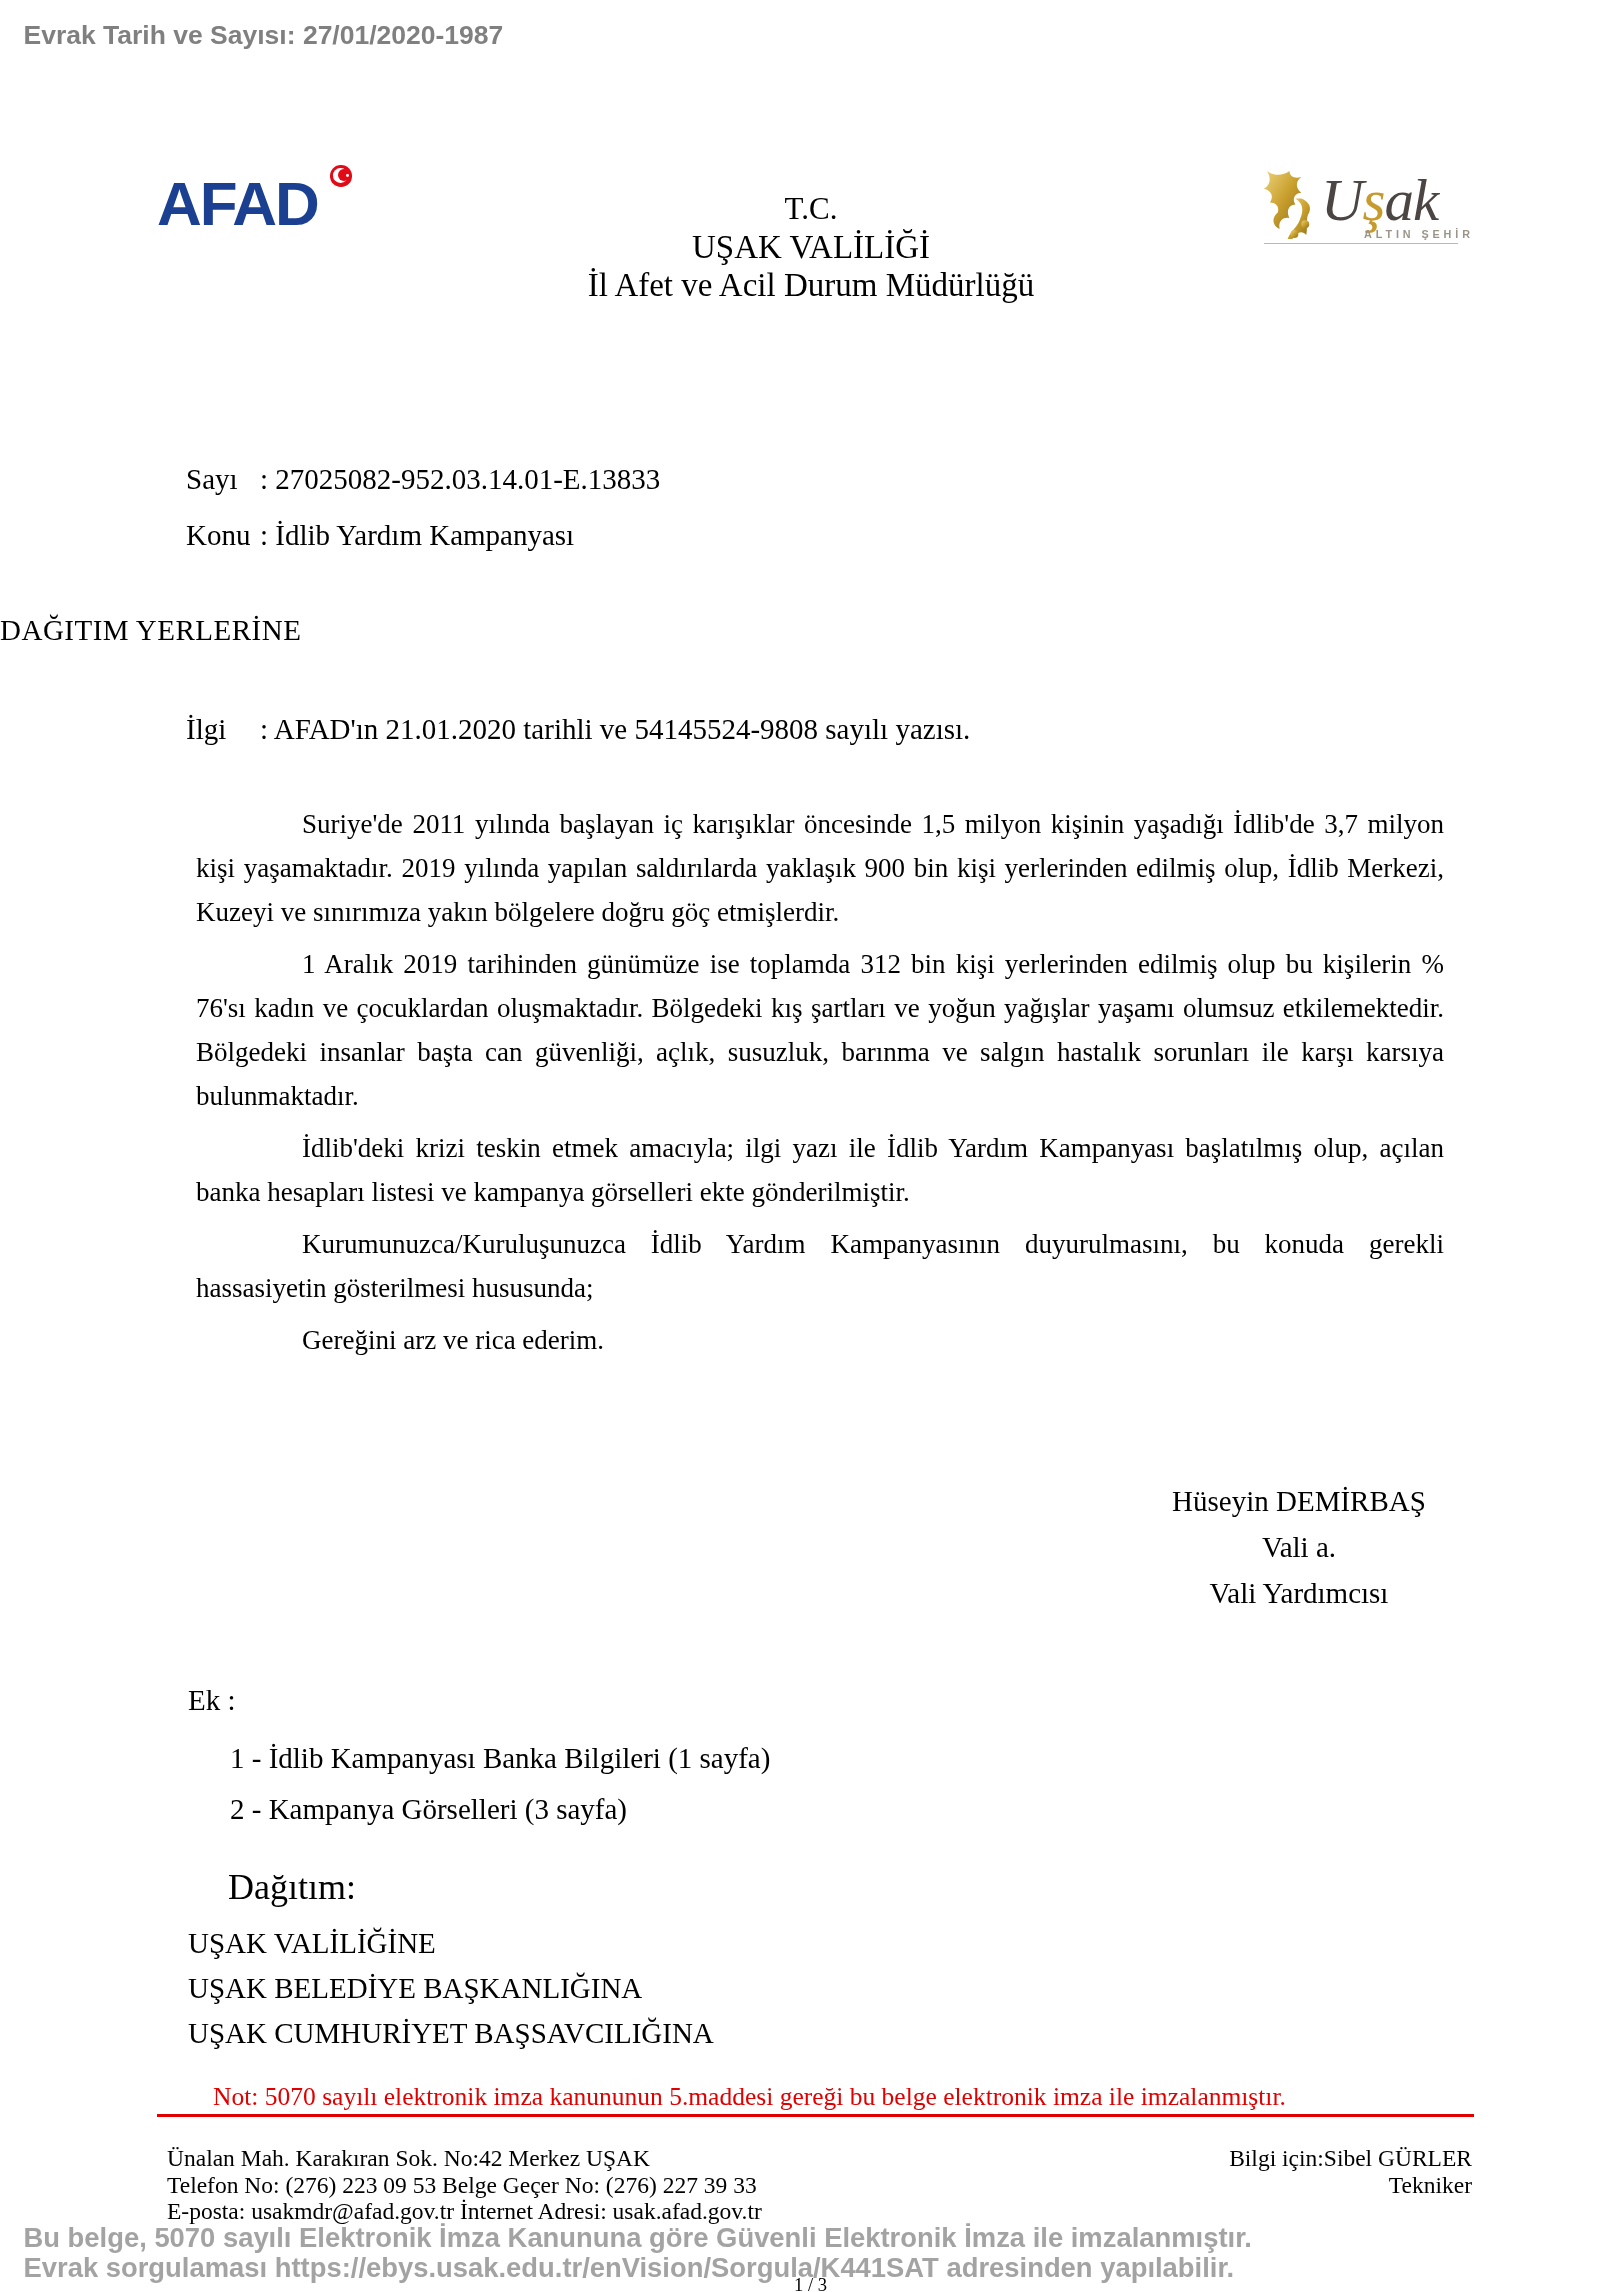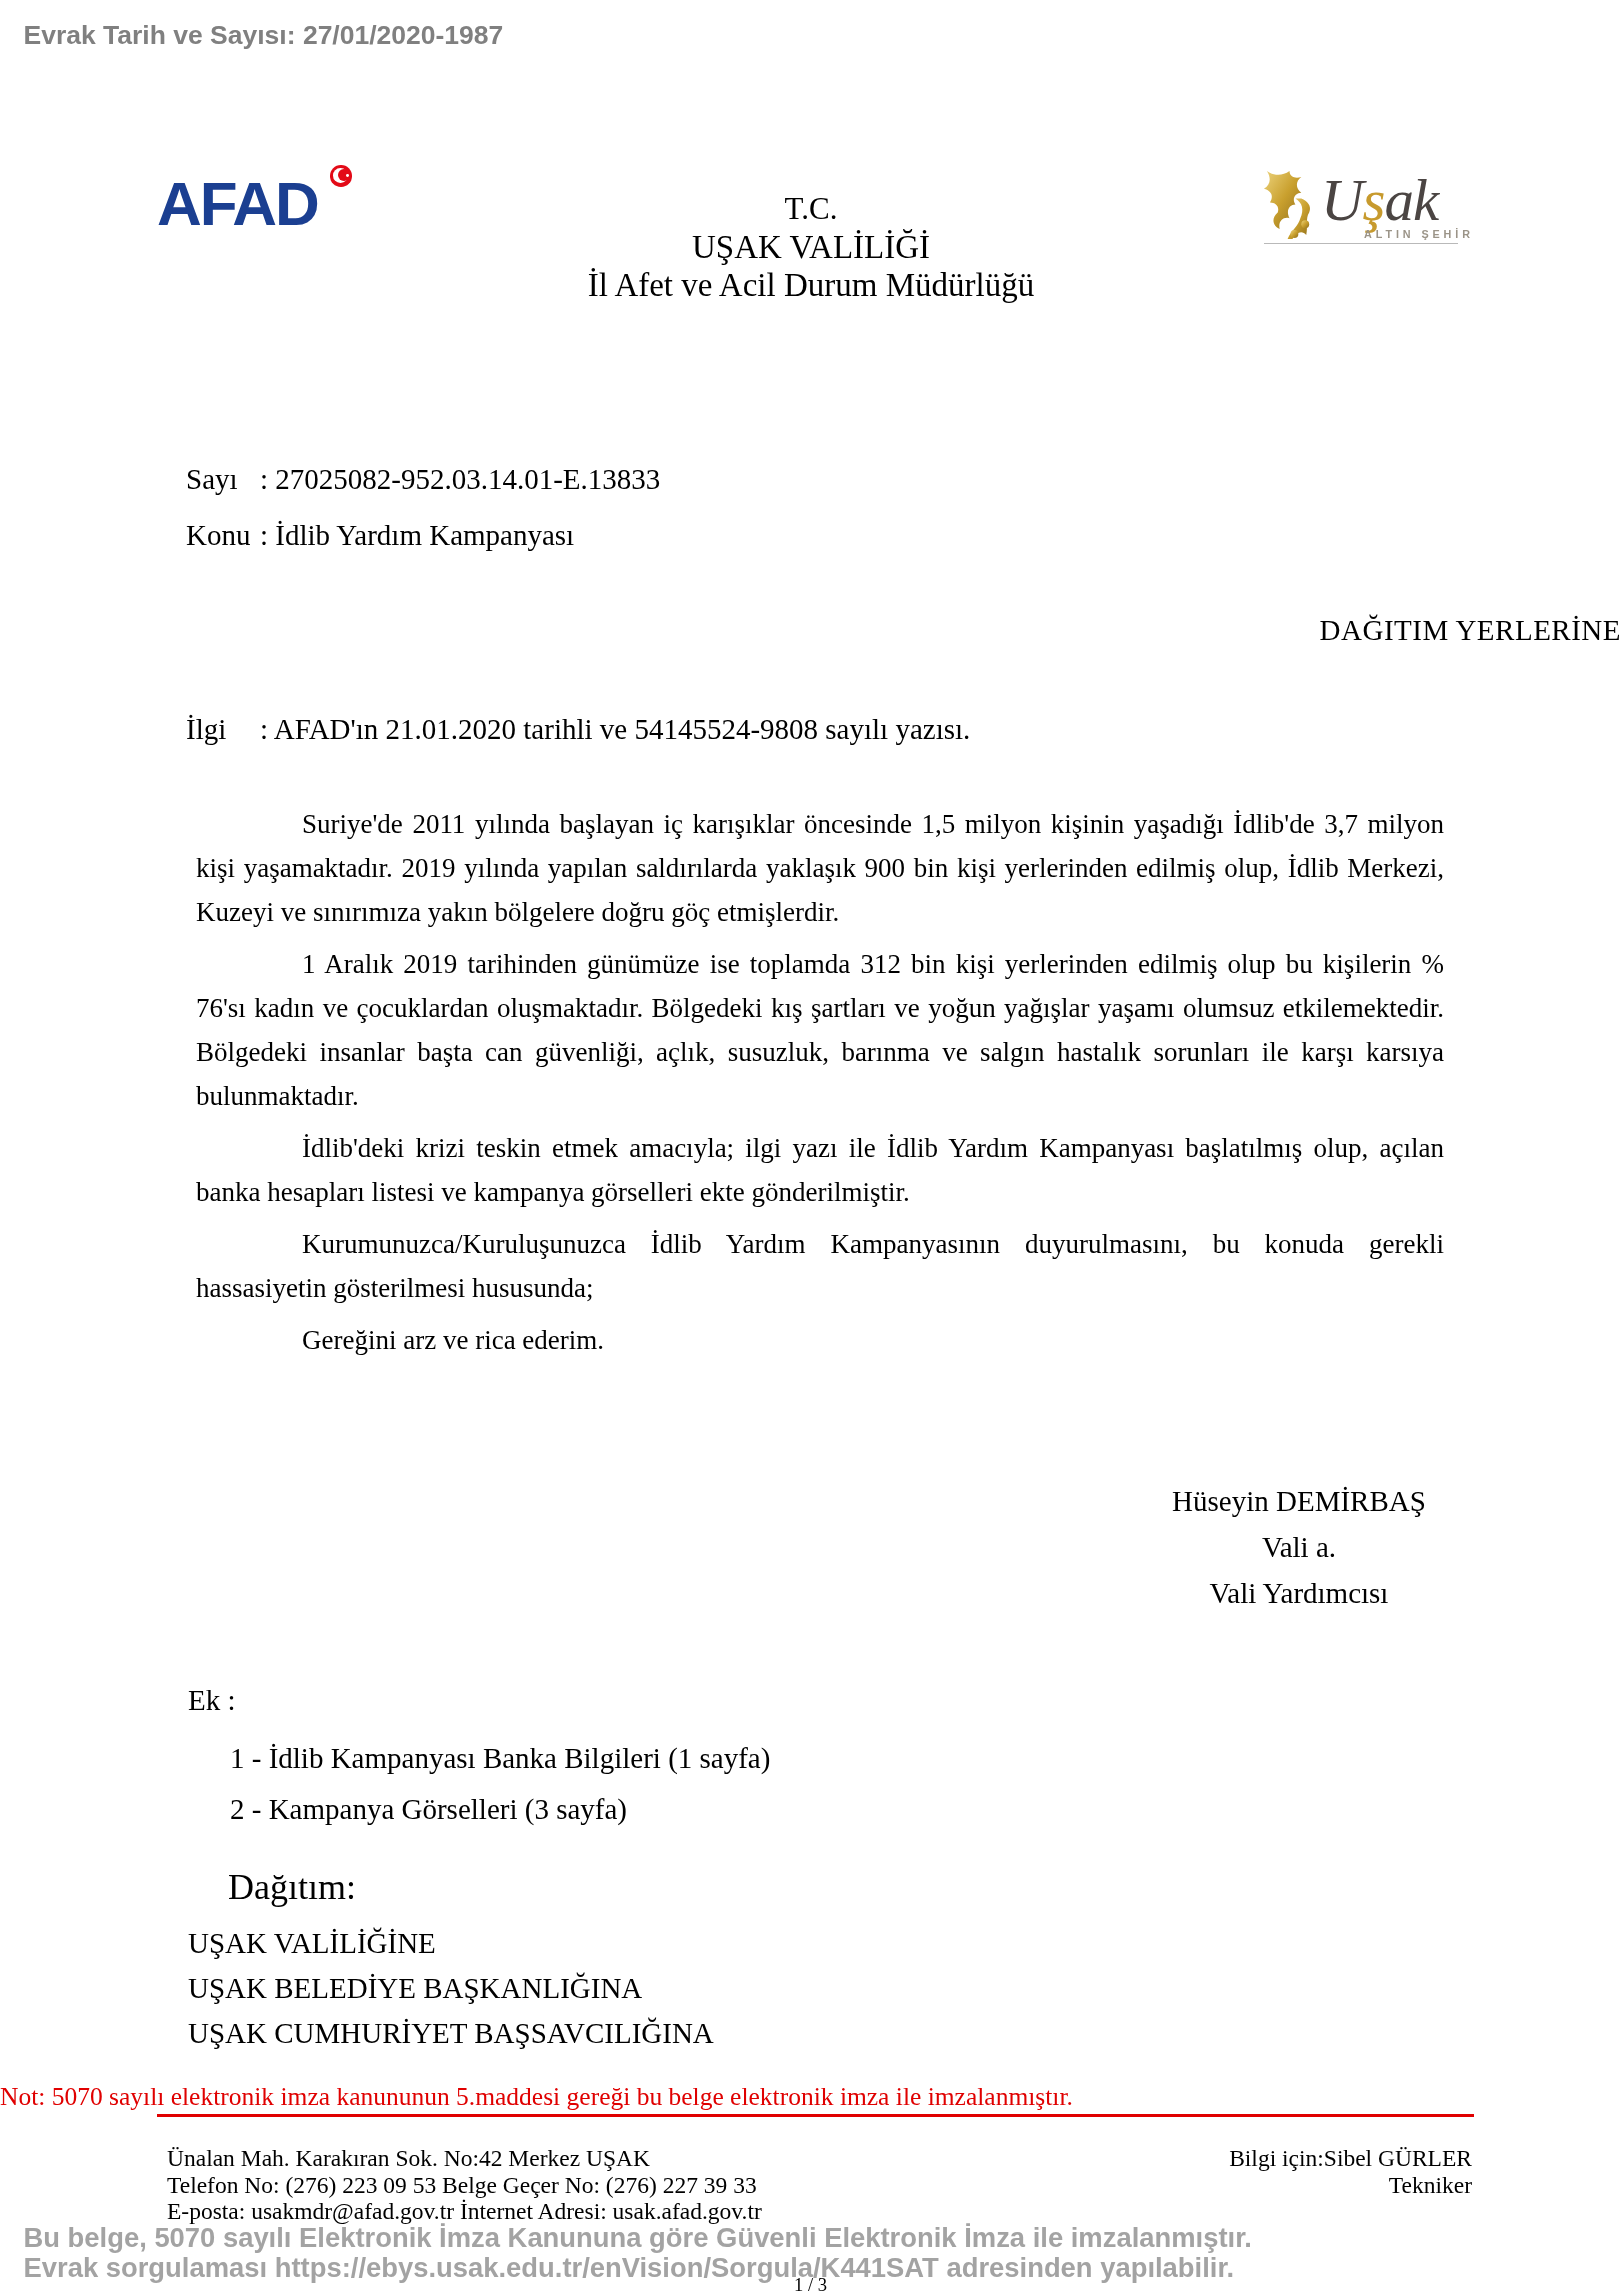--- a/index.html
+++ b/index.html
@@ -51,40 +51,40 @@
     position:absolute;left:102px;top:61px;
     font-family:"Liberation Sans", sans-serif;font-size:10.8px;font-weight:bold;
     letter-spacing:3.9px;color:#9b9488;white-space:nowrap;
   }
   .usak-line{position:absolute;left:2px;top:76px;width:194px;height:1px;background:#b9b9b9;}
   .usak-griffin{position:absolute;left:0;top:2px;}
   
   .meta{position:absolute;left:186px;top:451px;font-size:29px;line-height:56px;}
   .meta .lbl{display:inline-block;width:74px;}
   
-  .recipient{position:absolute;left:0;top:614px;width:1621px;text-align:right;font-size:29px;letter-spacing:0.5px;}
+  .recipient{position:absolute;left:0;top:614px;width:1621px;text-align:left;font-size:29px;letter-spacing:0.5px;}
   
   .ilgi{position:absolute;left:186px;top:713px;font-size:29px;}
   .ilgi .lbl{display:inline-block;width:74px;}
   
   .bodytext{position:absolute;left:188px;top:794px;width:1264px;}
   .bodytext p{
     margin:8px;text-indent:106px;text-align:justify;
     font-size:27px;line-height:44px;
   }
   
   .signature{position:absolute;left:1103px;top:1478px;width:392px;text-align:center;font-size:29px;line-height:46px;}
   
   .ek-label{position:absolute;left:188px;top:1684px;font-size:29px;}
   .ek-items{position:absolute;left:188px;top:1733px;font-size:29px;line-height:51px;margin-left:42px;}
   
   .dag-label{position:absolute;left:188px;top:1866px;font-size:36px;margin-left:40px;}
   .dag-items{position:absolute;left:188px;top:1921px;font-size:29px;line-height:45px;}
   
-  .note{position:absolute;left:0;top:2082px;width:1499px;text-align:left;font-size:25.5px;color:var(--note-red,#e00000);}
+  .note{position:absolute;left:0;top:2082px;width:1499px;text-align:center;font-size:25.5px;color:var(--note-red,#e00000);}
   .note-divider{position:absolute;left:157px;top:2114px;width:1317px;height:2.9px;background:var(--note-red,#e00000);}
   
   .footer-left{position:absolute;left:167px;top:2145px;font-size:23.5px;line-height:26.5px;white-space:nowrap;}
   .footer-right{position:absolute;right:149px;top:2145px;font-size:23.5px;line-height:26.5px;text-align:right;white-space:nowrap;}
   
   .esign{
     position:absolute;left:23.5px;top:2223px;
     font-family:"Liberation Sans", sans-serif;font-weight:bold;
     font-size:27.4px;line-height:30px;color:var(--footer-gray,#a3a3a3);white-space:nowrap;
   }

